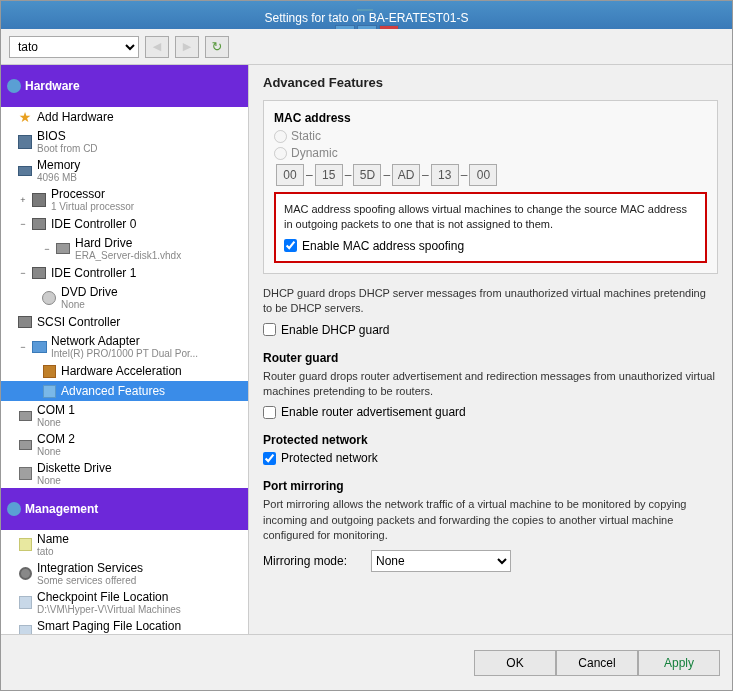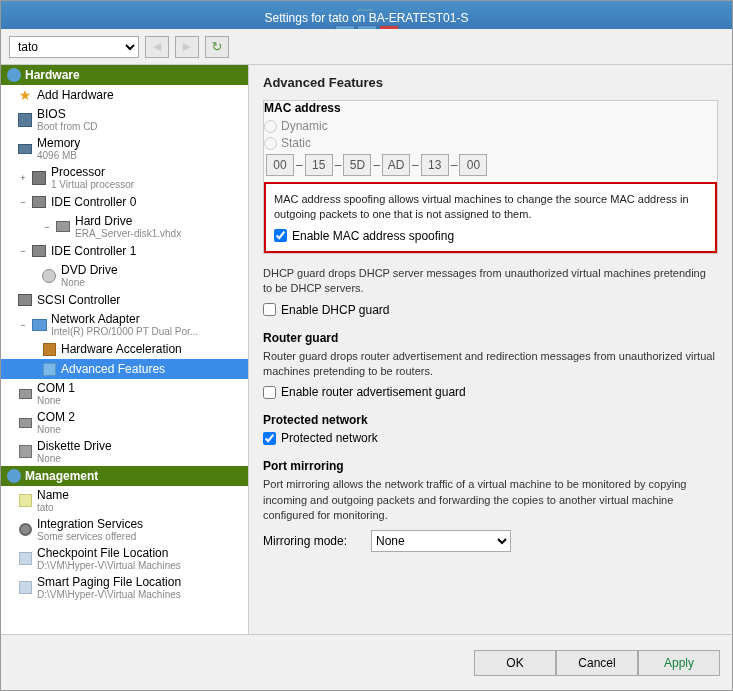--- a/index.html
+++ b/index.html
@@ -87,23 +87,23 @@
     .left-panel {
       width: 248px;
       min-width: 248px;
       background: white;
       border-right: 1px solid #ccc;
       overflow-y: auto;
       overflow-x: hidden;
     }
 
     .section-header {
-      background: #4d7c0f;
+      background: #6d28d9;
       color: white;
-      padding: 3px 6px;
+      padding: 14px 6px;
       font-size: 12px;
       font-weight: bold;
       display: flex;
       align-items: center;
       gap: 4px;
     }
 
     .section-header-icon {
       width: 14px; height: 14px;
       background: #5a9fd4;
@@ -464,30 +464,30 @@
           <span class="item-sub">D:\VM\Hyper-V\Virtual Machines</span>
         </div>
       </div>
 
     </div>
 
     <div class="right-panel">
 
       <div class="advanced-features-label">Advanced Features</div>
 
-      <div style="border:1px solid #ccc; margin-bottom:12px; background:#f8f8f8;">
+      <div style="border:1px solid #ccc; padding:10px; margin-bottom:12px; background:#f8f8f8;">
         <div class="mac-label">MAC address</div>
 
+        <div class="radio-row">
+          <input type="radio" name="mac-type" disabled="" style="">
+          <label>Static</label>
+        </div>
         <div class="radio-row">
           <input type="radio" name="mac-type" disabled="" style="">
           <label>Dynamic</label>
-        </div>
-        <div class="radio-row">
-          <input type="radio" name="mac-type" disabled="" style="">
-          <label>Static</label>
         </div>
 
         <div class="mac-fields">
           <div class="mac-octet">00</div>
           <span class="mac-sep">–</span>
           <div class="mac-octet">15</div>
           <span class="mac-sep">–</span>
           <div class="mac-octet">5D</div>
           <span class="mac-sep">–</span>
           <div class="mac-octet">AD</div>

